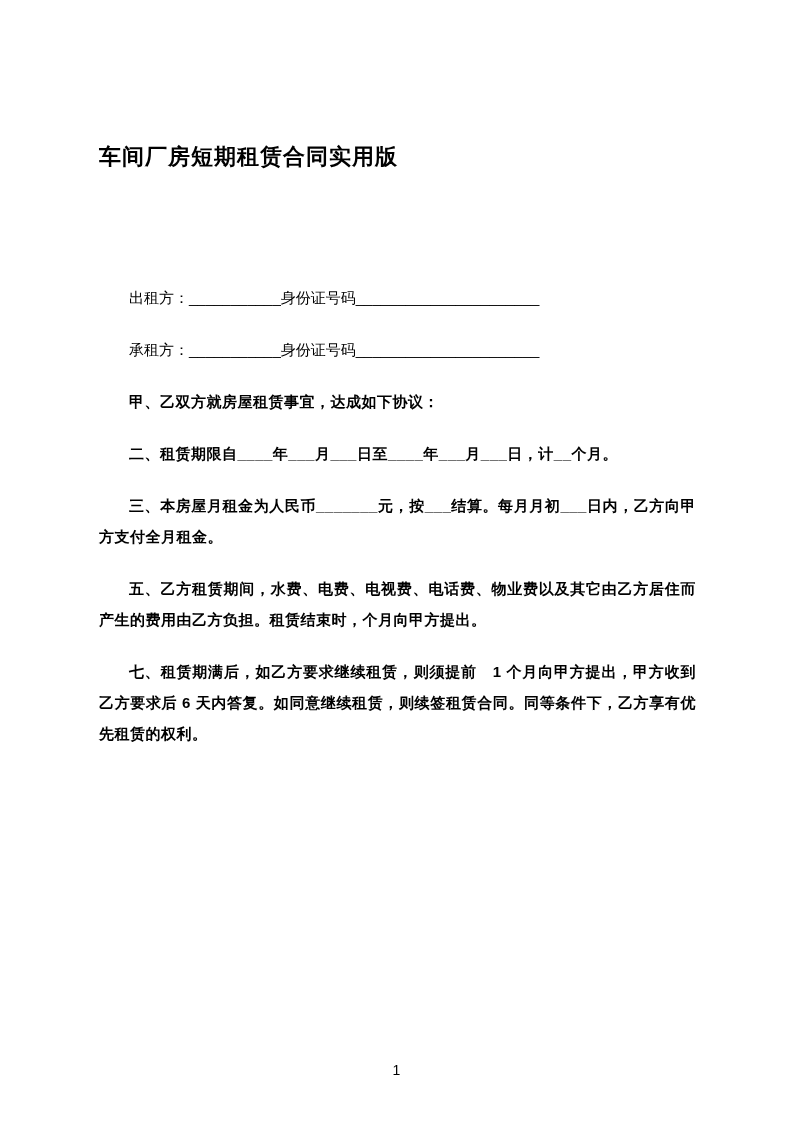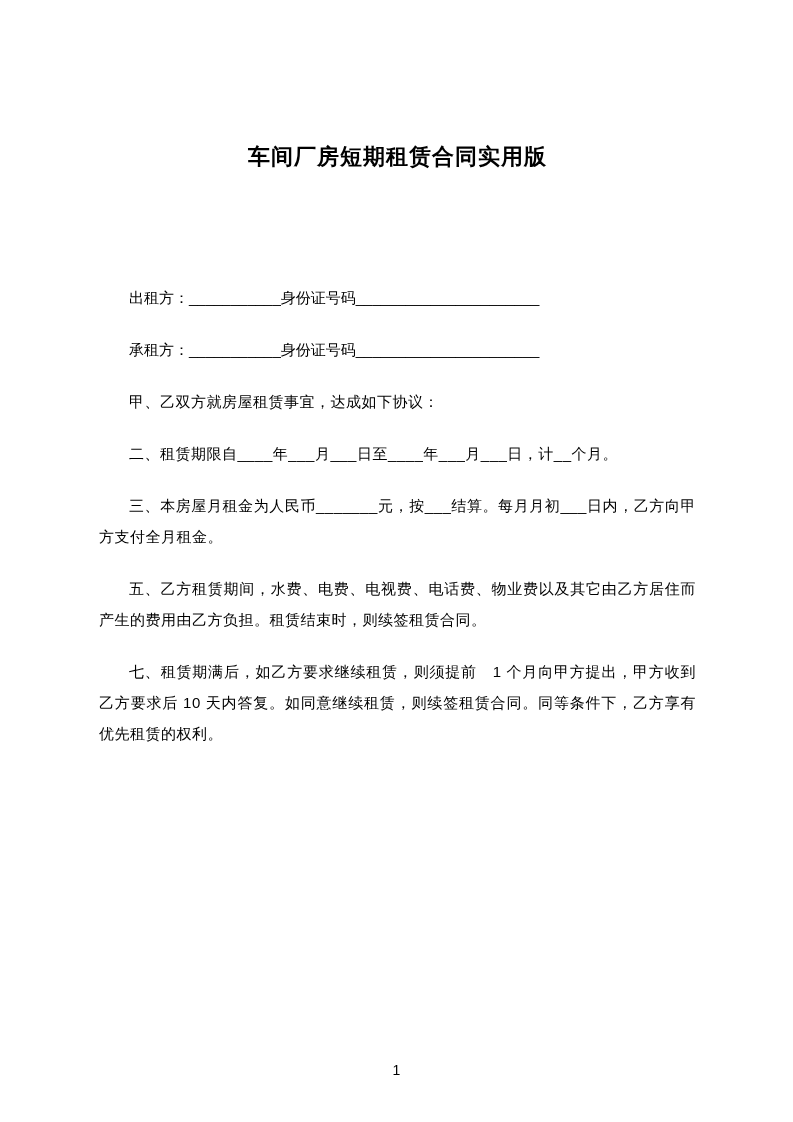--- a/index.html
+++ b/index.html
@@ -13,39 +13,38 @@
     color: #000000;
   }
   .page {
     position: absolute;
     inset: 0;
     background: #ffffff;
     padding: 142px 97px 0 99px;
     overflow: hidden;
   }
   .doc-title {
-    text-align: center;
     font-size: 22px;
     font-weight: bold;
     letter-spacing: 1px;
     line-height: 30px;
     margin-bottom: 110px;
   }
   .party-line {
     font-size: 15px;
     font-weight: normal;
     text-indent: 2em;
     line-height: 32px;
     margin-bottom: 20px;
     white-space: nowrap;
     overflow: hidden;
   }
   .para {
     font-size: 15px;
-    font-weight: normal;
+    font-weight: bold;
     text-indent: 2em;
     line-height: 31px;
     margin-bottom: 21px;
     text-align: justify;
     letter-spacing: 0.5px;
   }
   .page-number {
     position: absolute;
     bottom: 44px;
     left: 0;
@@ -67,20 +66,20 @@
   <p class="party-line">承租方：___________身份证号码______________________</p>
 
   <p class="para">甲、乙双方就房屋租赁事宜，达成如下协议：</p>
 
 
   <p class="para">二、租赁期限自____年___月___日至____年___月___日，计__个月。</p>
 
   <p class="para">三、本房屋月租金为人民币_______元，按___结算。每月月初___日内，乙方向甲方支付全月租金。</p>
 
 
-  <p class="para">五、乙方租赁期间，水费、电费、电视费、电话费、物业费以及其它由乙方居住而产生的费用由乙方负担。租赁结束时，则续签租赁合同。</p>
+  <p class="para">五、乙方租赁期间，水费、电费、电视费、电话费、物业费以及其它由乙方居住而产生的费用由乙方负担。租赁结束时，个月向甲方提出。</p>
 
 
-  <p class="para">七、租赁期满后，如乙方要求继续租赁，则须提前　1 个月向甲方提出，甲方收到乙方要求后 10 天内答复。如同意继续租赁，则续签租赁合同。同等条件下，乙方享有优先租赁的权利。</p>
+  <p class="para">七、租赁期满后，如乙方要求继续租赁，则须提前　1 个月向甲方提出，甲方收到乙方要求后 6 天内答复。如同意继续租赁，则续签租赁合同。同等条件下，乙方享有优先租赁的权利。</p>
 
   <div class="page-number">1</div>
 
 </div>
 
 </body></html>

